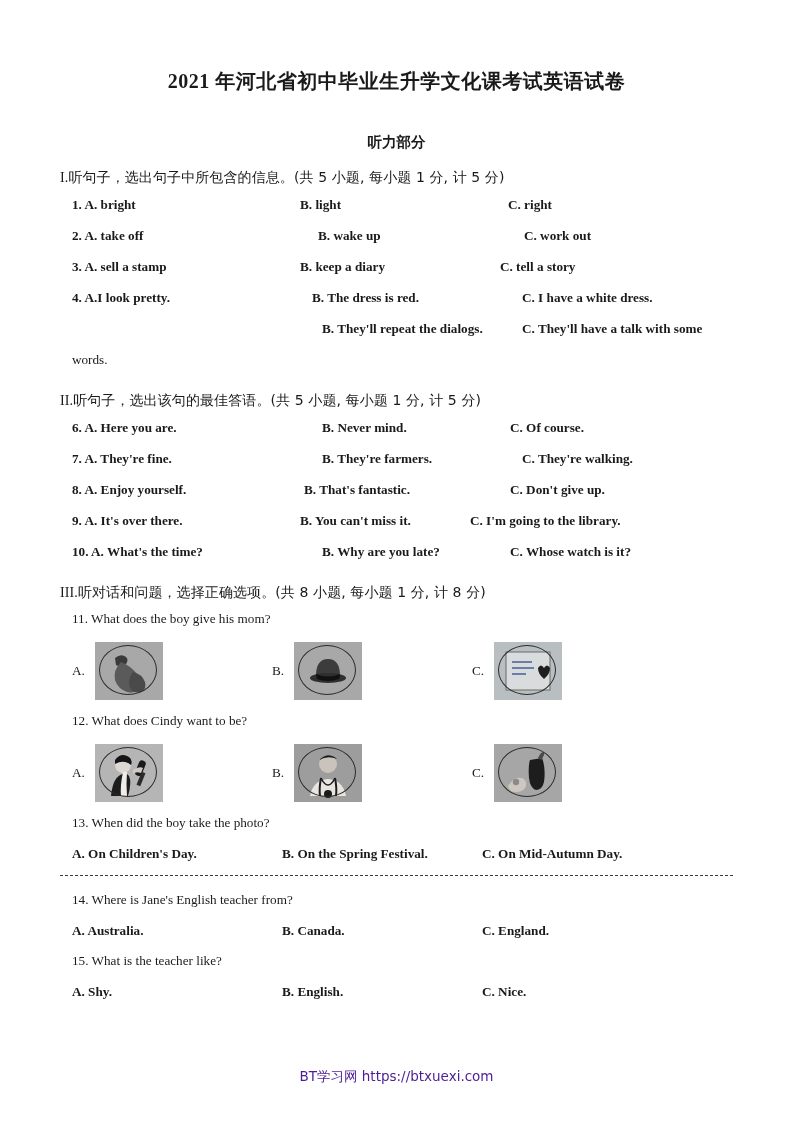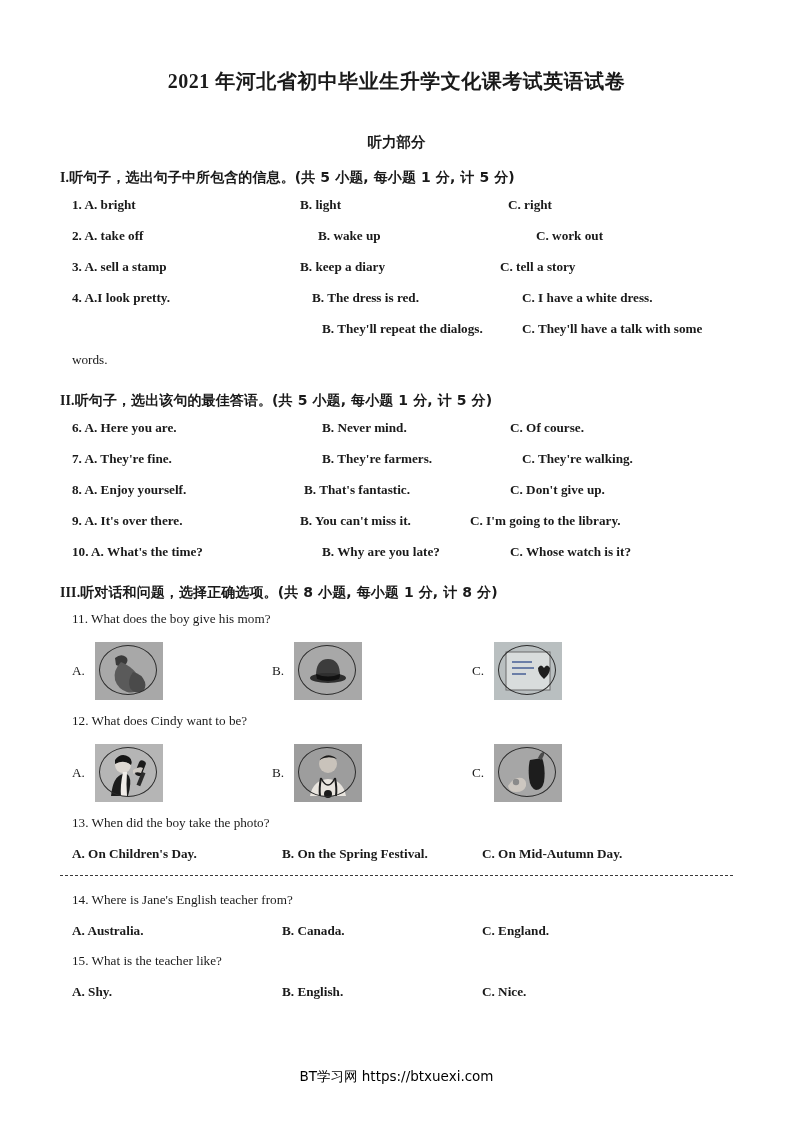--- a/index.html
+++ b/index.html
@@ -33,21 +33,21 @@
   }
   .part-title {
     text-align: center;
     font-weight: bold;
     font-size: 14.5px;
     margin: 0;
     padding-top: 38px;
     font-family: "DejaVu Sans", "Liberation Sans", sans-serif;
   }
   .section-head {
-    font-weight: bold;
+    font-weight: normal;
     font-size: 14px;
     margin: 0;
     padding-top: 17px;
     padding-bottom: 2px;
     font-family: "DejaVu Sans", "Liberation Sans", sans-serif;
     letter-spacing: 0.1px;
   }
   .section-head .roman {
     font-family: "Liberation Serif", serif;
   }
@@ -120,21 +120,21 @@
     margin-bottom: 8px;
     height: 1px;
     border-top: 1.6px dashed #3a3a3a;
   }
   .footer {
     position: absolute;
     left: 0;
     top: 1068px;
     width: 793px;
     text-align: center;
-    color: #000000;
+    color: #4c1d95;
     font-size: 13.5px;
     font-family: "DejaVu Sans", "Liberation Sans", sans-serif;
   }
 </style>
 </head>
 <body>
 
 <div class="page">
 
   <div class="doc-title">2021 年河北省初中毕业生升学文化课考试英语试卷</div>
@@ -144,21 +144,21 @@
   <div class="section-head"><span class="roman">I.</span><span>听句子，选出句子中所包含的信息。</span><span>(共 5 小题, 每小题 1 分, 计 5 分)</span></div>
 
   <div class="qline">
     <span class="opt colA"><span>1.</span> <span>A. bright</span></span>
     <span class="opt colB">B. light</span>
     <span class="opt colC">C. right</span>
   </div>
   <div class="qline">
     <span class="opt colA"><span>2.</span> <span>A. take off</span></span>
     <span class="opt" style="left:258px">B. wake up</span>
-    <span class="opt" style="left:476px">C. work out</span>
+    <span class="opt" style="left:464px">C. work out</span>
   </div>
   <div class="qline">
     <span class="opt colA"><span>3.</span> <span>A. sell a stamp</span></span>
     <span class="opt colB">B. keep a diary</span>
     <span class="opt" style="left:440px">C. tell a story</span>
   </div>
   <div class="qline">
     <span class="opt colA"><span>4.</span> <span>A.I look pretty.</span></span>
     <span class="opt" style="left:252px">B. The dress is red.</span>
     <span class="opt" style="left:462px">C. I have a white dress.</span>

